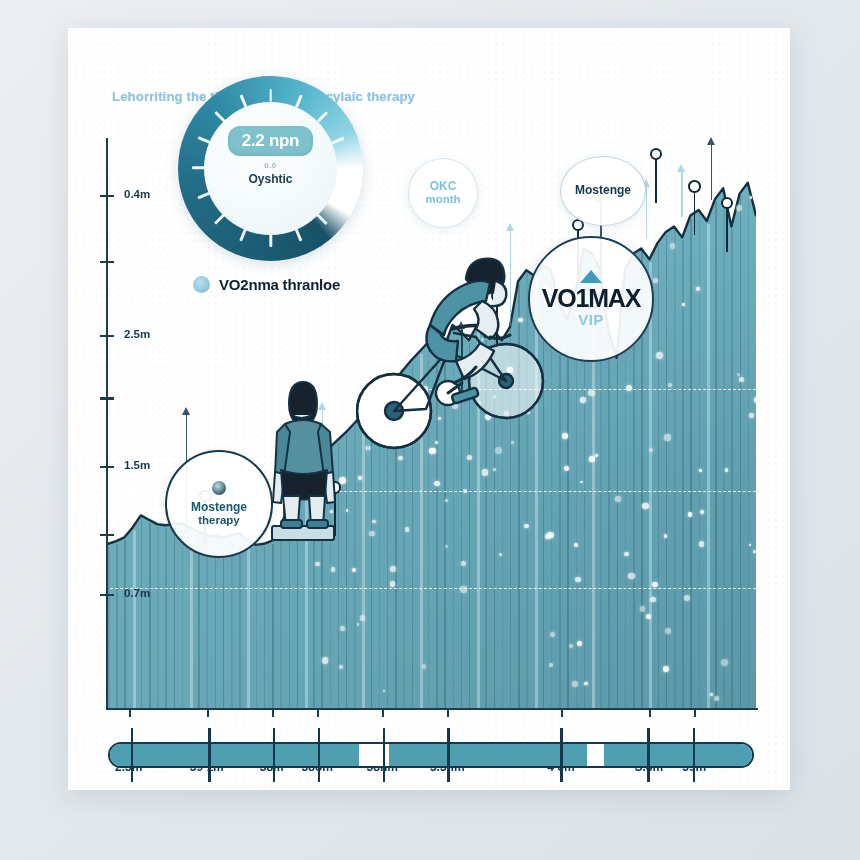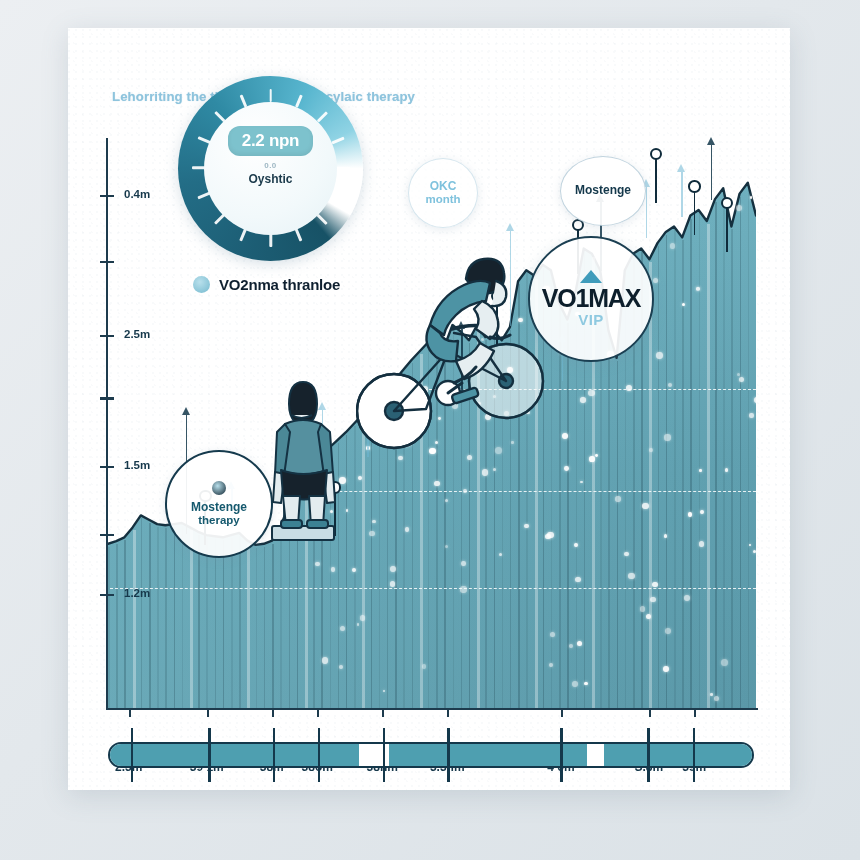--- a/index.html
+++ b/index.html
@@ -436,21 +436,21 @@
           <div class="ytick" style="top: 71px;"></div>
           <div class="ylabel" style="top: 71px;">0.4m</div>
           <div class="ytick" style="top: 136.55px;"></div>
           <div class="ytick" style="top: 210.65px;"></div>
           <div class="ylabel" style="top: 210.65px;">2.5m</div>
           <div class="ytick" style="top: 273.35px;"></div>
           <div class="ytick" style="top: 341.75px;"></div>
           <div class="ylabel" style="top: 341.75px;">1.5m</div>
           <div class="ytick" style="top: 410.15px;"></div>
           <div class="ytick" style="top: 470px;"></div>
-          <div class="ylabel" style="top: 470px;">1.2m</div>
+          <div class="ylabel" style="top: 470px;">0.7m</div>
         </div>
 
       <div class="xaxis"></div>
       <div id="xticks">
           <div class="xtick" style="left: 22.75px;"></div>
           <div class="xtick" style="left: 100.75px;"></div>
           <div class="xtick" style="left: 165.75px;"></div>
           <div class="xtick" style="left: 211.25px;"></div>
           <div class="xtick" style="left: 276.25px;"></div>
           <div class="xtick" style="left: 341.25px;"></div>

